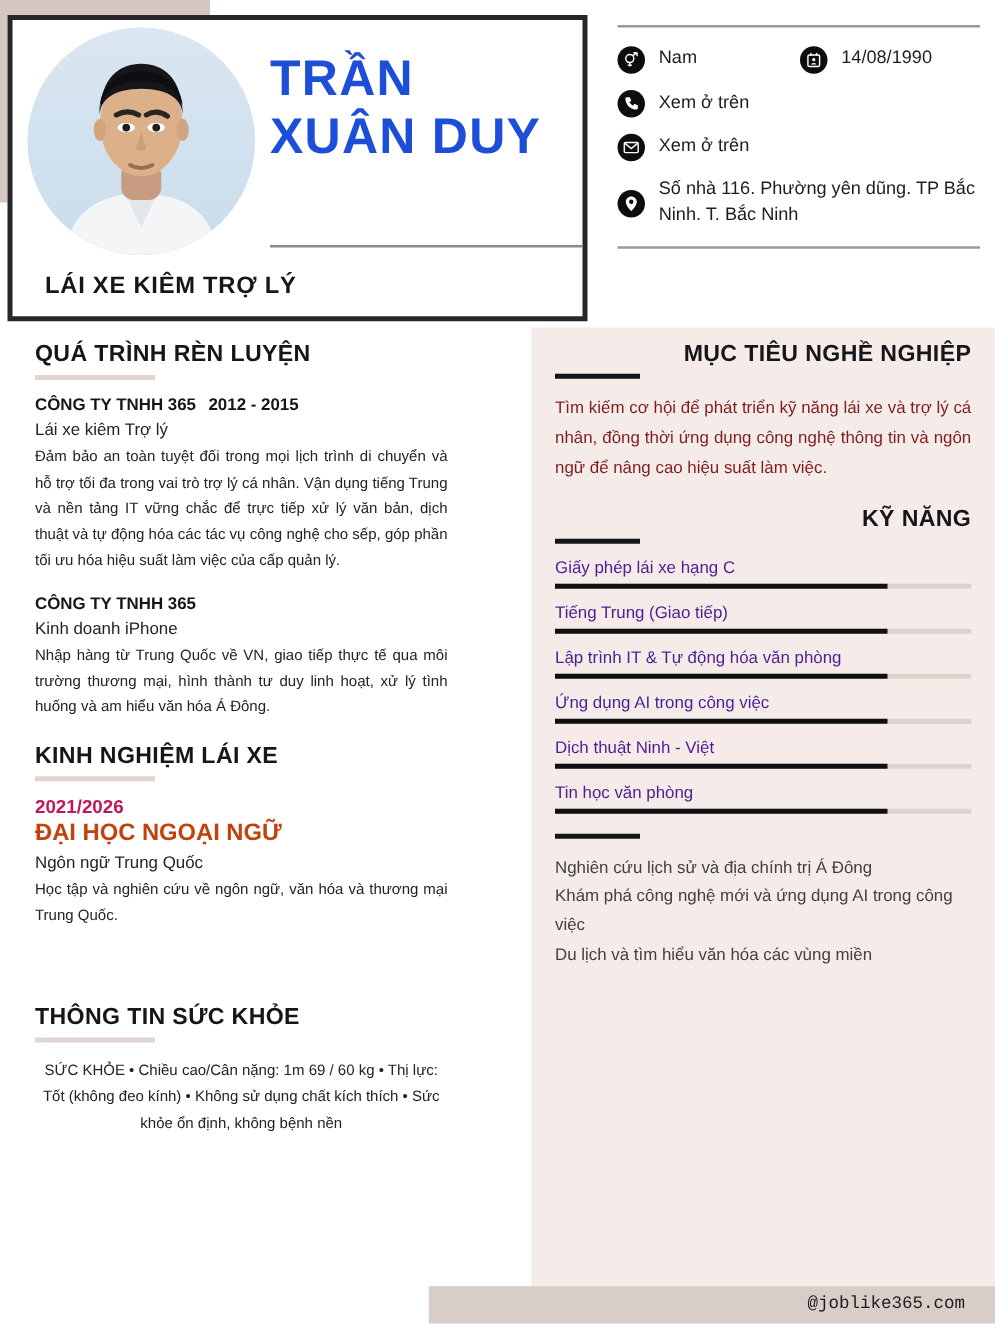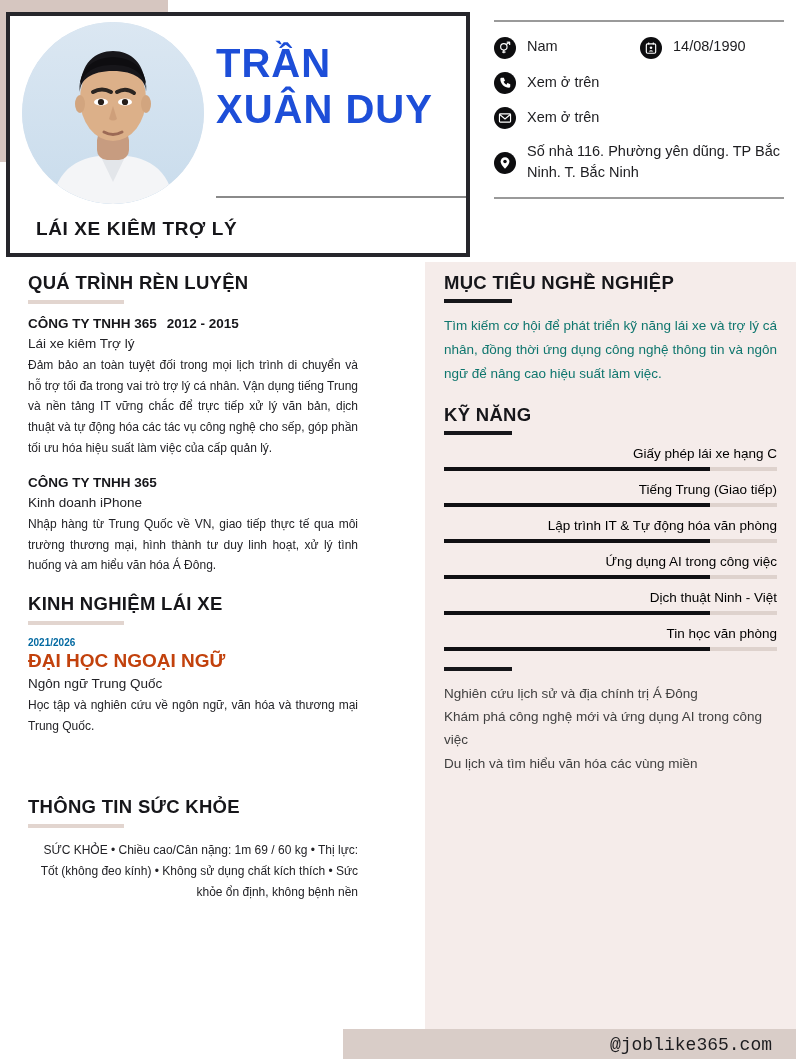--- a/index.html
+++ b/index.html
@@ -79,56 +79,56 @@
 
   .job-head {
     font-size:13.5px; font-weight:bold; color:#16161a; margin-bottom:5px;
   }
   .job-head .yr { font-weight:bold; margin-left:10px; }
   .job-sub { font-size:13.5px; color:#232327; margin-bottom:4px; }
   .para {
     font-size:12px; color:#232327; line-height:1.72; text-align:justify;
   }
   .blk { margin-bottom:17px; }
-  .edu-date { font-size:10px; font-weight:bold; color:#0369a1; }
+  .edu-date { font-size:15px; font-weight:bold; color:#be185d; }
   .edu-school { font-size:19px; font-weight:bold; color:#c2410c; margin-top:2px; }
 
   .health-sec { margin-top:60px; }
 
   
   .right-panel {
     position:absolute; left:425px; top:262px; width:371px; height:775px;
     background:#f5ecea; z-index:1;
   }
   .right-inner {
     position:absolute; left:444px; top:272px; width:333px; z-index:2;
   }
   .sec-title-r {
-    font-size:18.5px; font-weight:bold; color:#16161a; letter-spacing:.3px;
+    font-size:18.5px; font-weight:bold; color:#16161a; letter-spacing:.3px;text-align:right;
   }
   .sec-ul-r { width:68px; height:4px; background:#16161a; margin:5px 0 11px 0; }
-  .r-para { font-size:13.5px; color:#0f766e; line-height:1.78; text-align:justify; }
+  .r-para { font-size:13.5px; color:#7f1d1d; line-height:1.78; text-align:justify; }
 
   .skills { margin-top:6px; }
   .skill { margin-bottom:11px; }
-  .skill-name { font-size:13.5px; color:#000000; margin-bottom:6px;text-align:right; }
+  .skill-name { font-size:13.5px; color:#4c1d95; margin-bottom:6px; }
   .bar { width:100%; height:4px; background:#ded2cd; position:relative; }
   .bar-fill { position:absolute; left:0; top:0; height:4px; background:#101013; }
 
   .hobbies { margin-top:16px; }
   .hobby { font-size:13.5px; color:#404040; line-height:1.72; }
 
   
   .foot-bar {
     position:absolute; left:343px; top:1029px; width:453px; height:30px;
     background:#d9cdc8; z-index:3;
   }
   .foot-txt {
     position:absolute; right:24px; top:1035px; z-index:4;
-    font-family:"Liberation Mono", monospace; font-size:18px; color:#1c1c1f;
+    font-family:"Liberation Mono", monospace; font-size:14px; color:#1c1c1f;
   }
 </style>
 </head>
 <body>
 
 <div class="rose-block"></div>
 
 <div class="header-box"></div>
 
 <div class="photo">
@@ -275,21 +275,21 @@
     <div class="sec-ul-l"></div>
     <div class="edu-date">2021/2026</div>
     <div class="edu-school">ĐẠI HỌC NGOẠI NGỮ</div>
     <div class="job-sub" style="margin-top:4px;">Ngôn ngữ Trung Quốc</div>
     <div class="para">Học tập và nghiên cứu về ngôn ngữ, văn hóa và thương mại Trung Quốc.</div>
   </div>
 
   <div class="health-sec">
     <div class="sec-title-l">THÔNG TIN SỨC KHỎE</div>
     <div class="sec-ul-l"></div>
-    <div class="para" style="text-align:right;">SỨC KHỎE • Chiều cao/Cân nặng: 1m 69 / 60 kg • Thị lực: Tốt (không đeo kính) • Không sử dụng chất kích thích • Sức khỏe ổn định, không bệnh nền</div>
+    <div class="para" style="text-align:center;">SỨC KHỎE • Chiều cao/Cân nặng: 1m 69 / 60 kg • Thị lực: Tốt (không đeo kính) • Không sử dụng chất kích thích • Sức khỏe ổn định, không bệnh nền</div>
   </div>
 
 </div>
 
 <div class="right-inner">
 
   <div>
     <div class="sec-title-r">MỤC TIÊU NGHỀ NGHIỆP</div>
     <div class="sec-ul-r"></div>
     <div class="r-para">Tìm kiếm cơ hội để phát triển kỹ năng lái xe và trợ lý cá nhân, đồng thời ứng dụng công nghệ thông tin và ngôn ngữ để nâng cao hiệu suất làm việc.</div>

